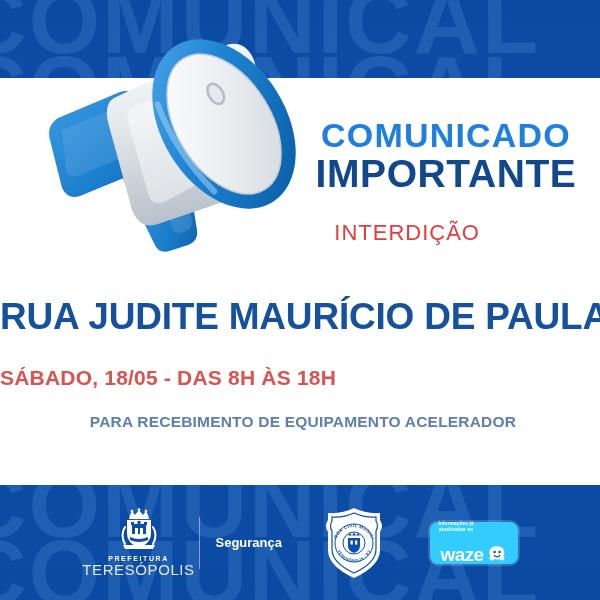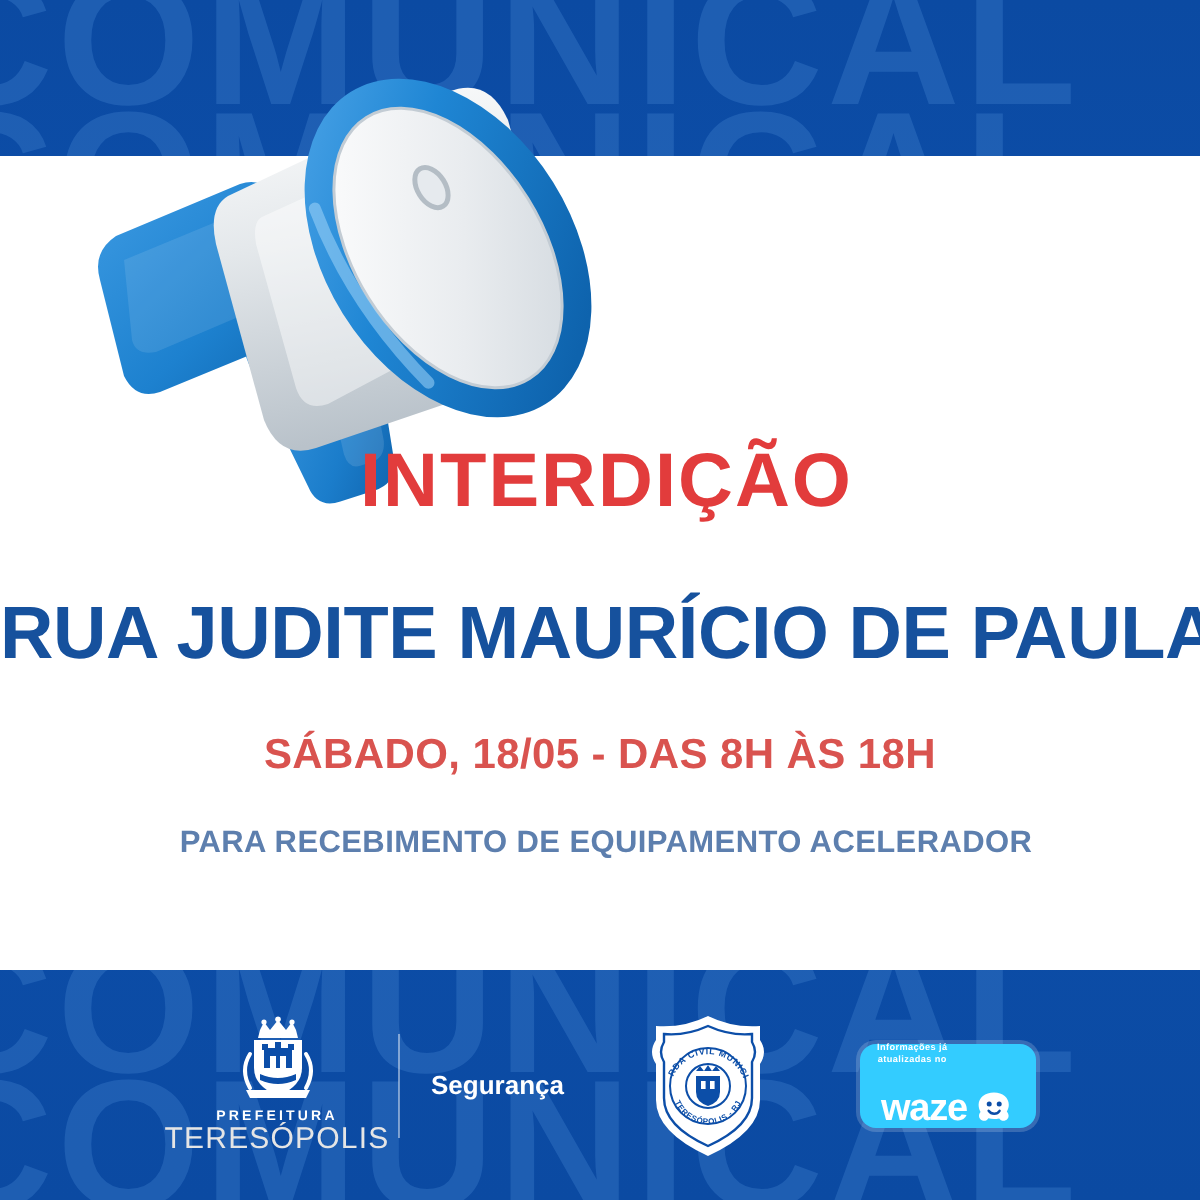--- a/index.html
+++ b/index.html
@@ -94,23 +94,23 @@
     color: #11478d;
     line-height: 1.02;
     margin-top: 1px;
   }
 
   .t-interdicao {
     position: absolute;
     left: 180px;
     top: 220px;
     width: 300px;
-    text-align: left;
-    font-size: 38px;
-    font-weight: bold;
+    text-align: right;
+    font-size: 22px;
+    font-weight: normal;
     letter-spacing: 1px;
     color: #e23c3c;
   }
 
   
   .street-line {
     position: absolute;
     left: 0;
     right: 0;
     top: 296px;
@@ -121,21 +121,20 @@
     letter-spacing: -.2px;
     color: #16519d;
   }
 
   
   .date-line {
     position: absolute;
     left: 0;
     right: 0;
     top: 366px;
-    text-align: center;
     font-size: 21px;
     font-weight: bold;
     letter-spacing: .2px;
     color: #d9534f;
   }
 
   
   .desc {
     position: absolute;
     left: 0;
@@ -300,20 +299,24 @@
       <ellipse cx="196" cy="98" rx="62" ry="92" fill="url(#blueRim)"></ellipse>
       <ellipse cx="196" cy="98" rx="47" ry="77" fill="url(#hornFace)"></ellipse>
       <ellipse cx="196" cy="98" rx="47" ry="77" fill="none" stroke="#c3ccd4" stroke-width="1.5"></ellipse>
 
       <path d="M150 46 Q140 96 152 150" fill="none" stroke="#9fd4f7" stroke-width="6" opacity=".55" stroke-linecap="round"></path>
 
       <ellipse cx="205" cy="68" rx="7" ry="11" fill="#e6eaee" stroke="#b4bdc5" stroke-width="2.5"></ellipse>
     </g>
   </svg>
 
+  <div class="title-block">
+    <div class="t-comunicado">COMUNICADO</div>
+    <div class="t-importante">IMPORTANTE</div>
+  </div>
 
   <div class="t-interdicao">INTERDIÇÃO</div>
 
   <div class="street-line">RUA JUDITE MAURÍCIO DE PAULA, NO IUCAS</div>
 
   <div class="date-line">SÁBADO, 18/05 - DAS 8H ÀS 18H</div>
 
   <div class="desc">
     <div>PARA RECEBIMENTO DE EQUIPAMENTO ACELERADOR</div>
   </div>

